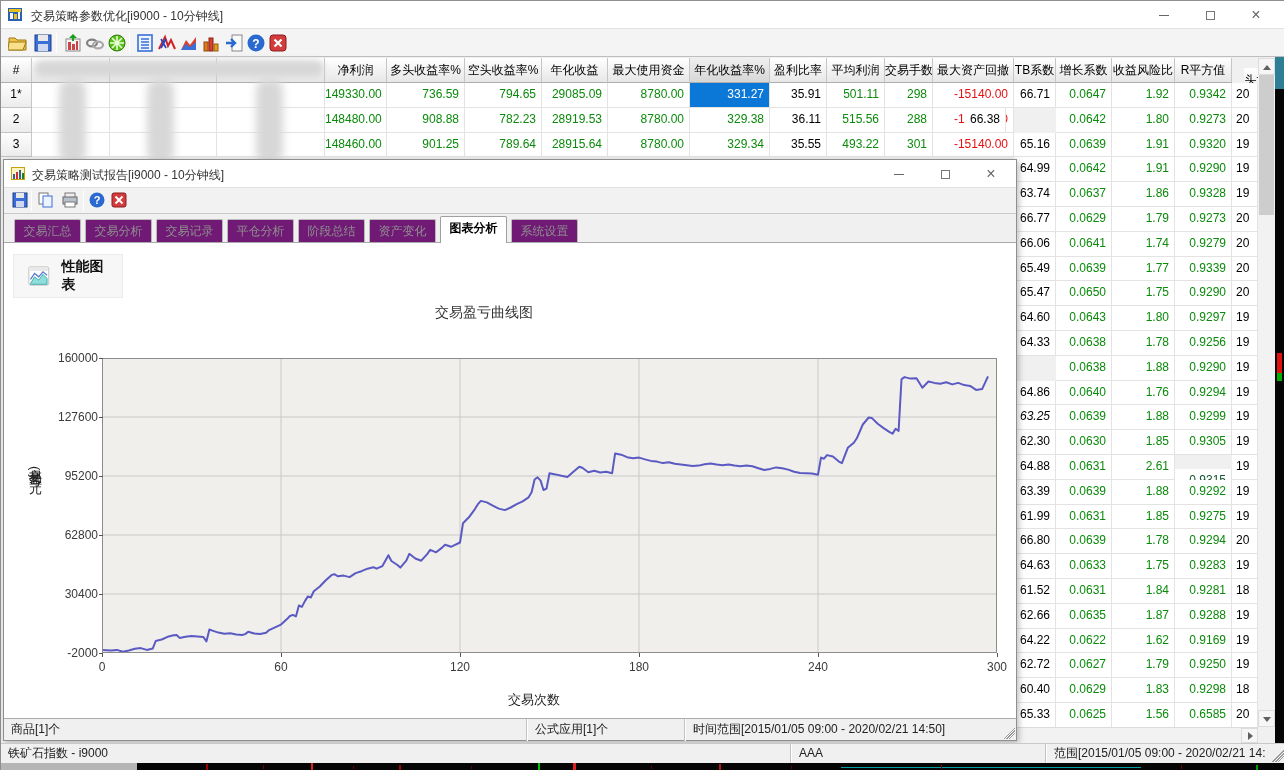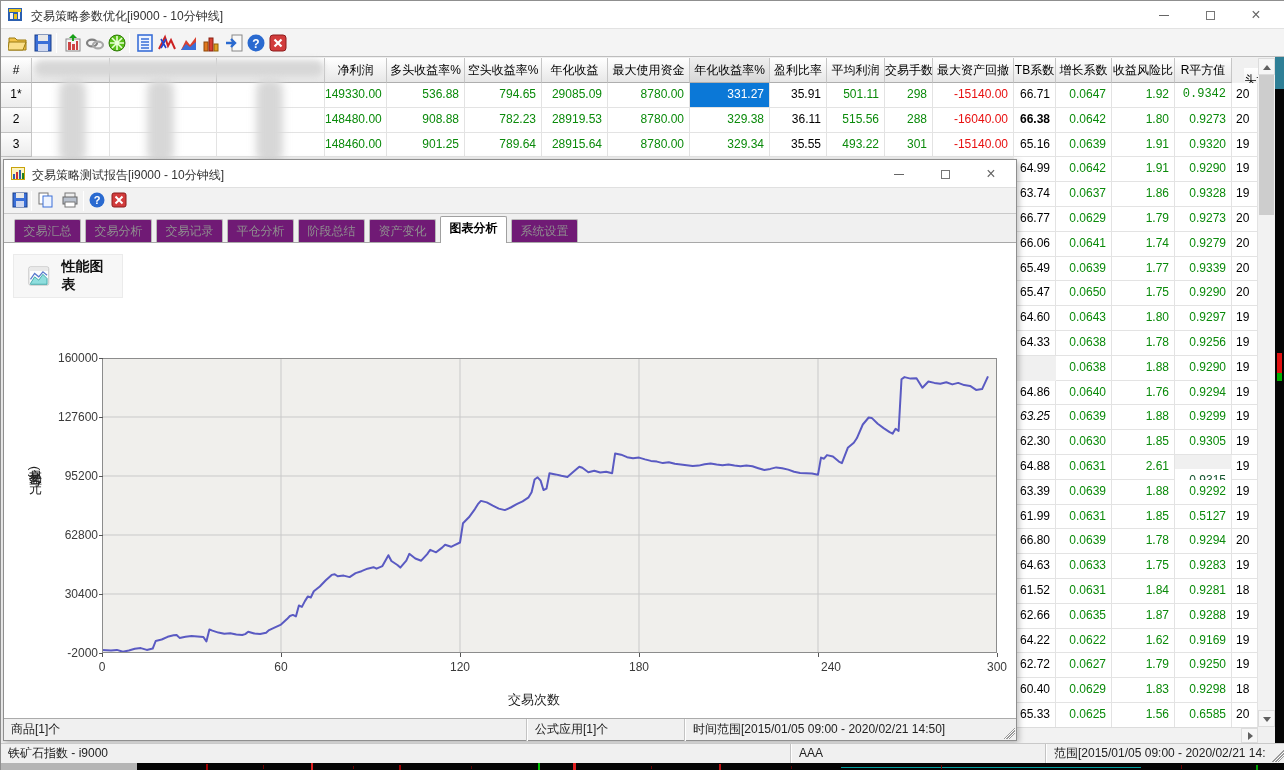--- a/index.html
+++ b/index.html
@@ -181,49 +181,49 @@
       <div class="hcell" style="left: 1013px; top: 1px; width: 42px;">TB系数</div>
       <div class="hcell" style="left: 1055px; top: 1px; width: 56px;">增长系数</div>
       <div class="hcell" style="left: 1111px; top: 1px; width: 63px;">收益风险比</div>
       <div class="hcell" style="left: 1174px; top: 1px; width: 57px;">R平方值</div>
       <div class="hcell" style="left: 1231px; top: 11px; width: 26px; margin-left: 12px;">头寸</div>
       <div class="dcell rowhead" style="left: 0px; top: 26px; width: 31px; height: 24.8px; line-height: 23.8px;">1*</div>
       <div class="dcell" style="left: 31px; top: 26px; width: 78px; height: 24.8px; line-height: 23.8px; color: rgb(0, 0, 0);"></div>
       <div class="dcell" style="left: 109px; top: 26px; width: 107px; height: 24.8px; line-height: 23.8px; color: rgb(0, 0, 0);"></div>
       <div class="dcell" style="left: 216px; top: 26px; width: 108px; height: 24.8px; line-height: 23.8px; color: rgb(0, 0, 0);"></div>
       <div class="dcell" style="left: 324px; top: 26px; width: 62px; height: 24.8px; line-height: 23.8px; color: rgb(10, 138, 10);">149330.00</div>
-      <div class="dcell" style="left: 386px; top: 26px; width: 78px; height: 24.8px; line-height: 23.8px; color: rgb(10, 138, 10);">536.88</div>
+      <div class="dcell" style="left: 386px; top: 26px; width: 78px; height: 24.8px; line-height: 23.8px; color: rgb(10, 138, 10);">736.59</div>
       <div class="dcell" style="left: 464px; top: 26px; width: 77px; height: 24.8px; line-height: 23.8px; color: rgb(10, 138, 10);">794.65</div>
       <div class="dcell" style="left: 541px; top: 26px; width: 66px; height: 24.8px; line-height: 23.8px; color: rgb(10, 138, 10);">29085.09</div>
       <div class="dcell" style="left: 607px; top: 26px; width: 82px; height: 24.8px; line-height: 23.8px; color: rgb(10, 138, 10);">8780.00</div>
       <div class="dcell selcell" style="left: 689px; top: 26px; width: 80px; height: 24.8px; line-height: 23.8px; color: rgb(10, 138, 10);">331.27</div>
       <div class="dcell" style="left: 769px; top: 26px; width: 57px; height: 24.8px; line-height: 23.8px; color: rgb(0, 0, 0);">35.91</div>
       <div class="dcell" style="left: 826px; top: 26px; width: 58px; height: 24.8px; line-height: 23.8px; color: rgb(10, 138, 10);">501.11</div>
       <div class="dcell" style="left: 884px; top: 26px; width: 48px; height: 24.8px; line-height: 23.8px; color: rgb(10, 138, 10);">298</div>
       <div class="dcell" style="left: 932px; top: 26px; width: 81px; height: 24.8px; line-height: 23.8px; color: rgb(232, 16, 16);">-15140.00</div>
       <div class="dcell" style="left: 1013px; top: 26px; width: 42px; height: 24.8px; line-height: 23.8px; color: rgb(0, 0, 0);">66.71</div>
       <div class="dcell" style="left: 1055px; top: 26px; width: 56px; height: 24.8px; line-height: 23.8px; color: rgb(10, 138, 10);">0.0647</div>
       <div class="dcell" style="left: 1111px; top: 26px; width: 63px; height: 24.8px; line-height: 23.8px; color: rgb(10, 138, 10);">1.92</div>
-      <div class="dcell" style="left: 1174px; top: 26px; width: 57px; height: 24.8px; line-height: 23.8px; color: rgb(10, 138, 10); font-family: Liberation Mono, monospace;">0.9342</div>
+      <div class="dcell" style="left: 1174px; top: 26px; width: 57px; height: 24.8px; line-height: 23.8px; color: rgb(10, 138, 10);">0.9342</div>
       <div class="dcell" style="left: 1231px; top: 26px; width: 26px; height: 24.8px; line-height: 23.8px; color: rgb(0, 0, 0); text-align: left; padding-left: 4px;">20</div>
       <div class="dcell rowhead" style="left: 0px; top: 50.8px; width: 31px; height: 24.8px; line-height: 23.8px;">2</div>
       <div class="dcell" style="left: 31px; top: 50.8px; width: 78px; height: 24.8px; line-height: 23.8px; color: rgb(0, 0, 0);"></div>
       <div class="dcell" style="left: 109px; top: 50.8px; width: 107px; height: 24.8px; line-height: 23.8px; color: rgb(0, 0, 0);"></div>
       <div class="dcell" style="left: 216px; top: 50.8px; width: 108px; height: 24.8px; line-height: 23.8px; color: rgb(0, 0, 0);"></div>
       <div class="dcell" style="left: 324px; top: 50.8px; width: 62px; height: 24.8px; line-height: 23.8px; color: rgb(10, 138, 10);">148480.00</div>
       <div class="dcell" style="left: 386px; top: 50.8px; width: 78px; height: 24.8px; line-height: 23.8px; color: rgb(10, 138, 10);">908.88</div>
       <div class="dcell" style="left: 464px; top: 50.8px; width: 77px; height: 24.8px; line-height: 23.8px; color: rgb(10, 138, 10);">782.23</div>
       <div class="dcell" style="left: 541px; top: 50.8px; width: 66px; height: 24.8px; line-height: 23.8px; color: rgb(10, 138, 10);">28919.53</div>
       <div class="dcell" style="left: 607px; top: 50.8px; width: 82px; height: 24.8px; line-height: 23.8px; color: rgb(10, 138, 10);">8780.00</div>
       <div class="dcell" style="left: 689px; top: 50.8px; width: 80px; height: 24.8px; line-height: 23.8px; color: rgb(10, 138, 10);">329.38</div>
       <div class="dcell" style="left: 769px; top: 50.8px; width: 57px; height: 24.8px; line-height: 23.8px; color: rgb(0, 0, 0);">36.11</div>
       <div class="dcell" style="left: 826px; top: 50.8px; width: 58px; height: 24.8px; line-height: 23.8px; color: rgb(10, 138, 10);">515.56</div>
       <div class="dcell" style="left: 884px; top: 50.8px; width: 48px; height: 24.8px; line-height: 23.8px; color: rgb(10, 138, 10);">288</div>
       <div class="dcell" style="left: 932px; top: 50.8px; width: 81px; height: 24.8px; line-height: 23.8px; color: rgb(232, 16, 16);">-16040.00</div>
-      <div class="dcell" style="left: 1013px; top: 50.8px; width: 42px; height: 24.8px; line-height: 23.8px; color: rgb(0, 0, 0); font-weight: bold;">66.38</div>
+      <div class="dcell" style="left: 963px; top: 50.8px; width: 42px; height: 24.8px; line-height: 23.8px; color: rgb(0, 0, 0);">66.38</div>
       <div class="dcell" style="left: 1055px; top: 50.8px; width: 56px; height: 24.8px; line-height: 23.8px; color: rgb(10, 138, 10);">0.0642</div>
       <div class="dcell" style="left: 1111px; top: 50.8px; width: 63px; height: 24.8px; line-height: 23.8px; color: rgb(10, 138, 10);">1.80</div>
       <div class="dcell" style="left: 1174px; top: 50.8px; width: 57px; height: 24.8px; line-height: 23.8px; color: rgb(10, 138, 10);">0.9273</div>
       <div class="dcell" style="left: 1231px; top: 50.8px; width: 26px; height: 24.8px; line-height: 23.8px; color: rgb(0, 0, 0); text-align: left; padding-left: 4px;">20</div>
       <div class="dcell rowhead" style="left: 0px; top: 75.6px; width: 31px; height: 24.8px; line-height: 23.8px;">3</div>
       <div class="dcell" style="left: 31px; top: 75.6px; width: 78px; height: 24.8px; line-height: 23.8px; color: rgb(0, 0, 0);"></div>
       <div class="dcell" style="left: 109px; top: 75.6px; width: 107px; height: 24.8px; line-height: 23.8px; color: rgb(0, 0, 0);"></div>
       <div class="dcell" style="left: 216px; top: 75.6px; width: 108px; height: 24.8px; line-height: 23.8px; color: rgb(0, 0, 0);"></div>
       <div class="dcell" style="left: 324px; top: 75.6px; width: 62px; height: 24.8px; line-height: 23.8px; color: rgb(10, 138, 10);">148460.00</div>
       <div class="dcell" style="left: 386px; top: 75.6px; width: 78px; height: 24.8px; line-height: 23.8px; color: rgb(10, 138, 10);">901.25</div>
@@ -306,21 +306,21 @@
       <div class="dcell" style="left: 1174px; top: 412px; width: 57px; height: 24.8px; line-height: 23.8px; color: #14532d;">0.9315</div>
       <div class="dcell" style="left: 1231px; top: 398px; width: 26px; height: 24.8px; line-height: 23.8px; color: rgb(0, 0, 0); text-align: left; padding-left: 4px;">19</div>
       <div class="dcell" style="left: 1013px; top: 422.8px; width: 42px; height: 24.8px; line-height: 23.8px; color: rgb(0, 0, 0);">63.39</div>
       <div class="dcell" style="left: 1055px; top: 422.8px; width: 56px; height: 24.8px; line-height: 23.8px; color: rgb(10, 138, 10);">0.0639</div>
       <div class="dcell" style="left: 1111px; top: 422.8px; width: 63px; height: 24.8px; line-height: 23.8px; color: rgb(10, 138, 10);">1.88</div>
       <div class="dcell" style="left: 1174px; top: 422.8px; width: 57px; height: 24.8px; line-height: 23.8px; color: rgb(10, 138, 10);">0.9292</div>
       <div class="dcell" style="left: 1231px; top: 422.8px; width: 26px; height: 24.8px; line-height: 23.8px; color: rgb(0, 0, 0); text-align: left; padding-left: 4px;">19</div>
       <div class="dcell" style="left: 1013px; top: 447.6px; width: 42px; height: 24.8px; line-height: 23.8px; color: rgb(0, 0, 0);">61.99</div>
       <div class="dcell" style="left: 1055px; top: 447.6px; width: 56px; height: 24.8px; line-height: 23.8px; color: rgb(10, 138, 10);">0.0631</div>
       <div class="dcell" style="left: 1111px; top: 447.6px; width: 63px; height: 24.8px; line-height: 23.8px; color: rgb(10, 138, 10);">1.85</div>
-      <div class="dcell" style="left: 1174px; top: 447.6px; width: 57px; height: 24.8px; line-height: 23.8px; color: rgb(10, 138, 10);">0.5127</div>
+      <div class="dcell" style="left: 1174px; top: 447.6px; width: 57px; height: 24.8px; line-height: 23.8px; color: rgb(10, 138, 10);">0.9275</div>
       <div class="dcell" style="left: 1231px; top: 447.6px; width: 26px; height: 24.8px; line-height: 23.8px; color: rgb(0, 0, 0); text-align: left; padding-left: 4px;">19</div>
       <div class="dcell" style="left: 1013px; top: 472.4px; width: 42px; height: 24.8px; line-height: 23.8px; color: rgb(0, 0, 0);">66.80</div>
       <div class="dcell" style="left: 1055px; top: 472.4px; width: 56px; height: 24.8px; line-height: 23.8px; color: rgb(10, 138, 10);">0.0639</div>
       <div class="dcell" style="left: 1111px; top: 472.4px; width: 63px; height: 24.8px; line-height: 23.8px; color: rgb(10, 138, 10);">1.78</div>
       <div class="dcell" style="left: 1174px; top: 472.4px; width: 57px; height: 24.8px; line-height: 23.8px; color: rgb(10, 138, 10);">0.9294</div>
       <div class="dcell" style="left: 1231px; top: 472.4px; width: 26px; height: 24.8px; line-height: 23.8px; color: rgb(0, 0, 0); text-align: left; padding-left: 4px;">20</div>
       <div class="dcell" style="left: 1013px; top: 497.2px; width: 42px; height: 24.8px; line-height: 23.8px; color: rgb(0, 0, 0);">64.63</div>
       <div class="dcell" style="left: 1055px; top: 497.2px; width: 56px; height: 24.8px; line-height: 23.8px; color: rgb(10, 138, 10);">0.0633</div>
       <div class="dcell" style="left: 1111px; top: 497.2px; width: 63px; height: 24.8px; line-height: 23.8px; color: rgb(10, 138, 10);">1.75</div>
       <div class="dcell" style="left: 1174px; top: 497.2px; width: 57px; height: 24.8px; line-height: 23.8px; color: rgb(10, 138, 10);">0.9283</div>
@@ -438,20 +438,21 @@
       <div class="chartbtn" style="left:9px; width:110px">
         <svg width="26" height="26" viewBox="0 0 26 26">
           <rect x="1" y="2" width="24" height="22" rx="2" fill="#fdfdfd" stroke="#b8b8b8"></rect>
           <rect x="2" y="3" width="22" height="4" fill="#e9e9e9"></rect>
           <polygon points="3,22 8,14 13,18 18,11 23,16 23,23 3,23" fill="#8fdede" stroke="#2f9f9f" stroke-width="1"></polygon>
           <polyline points="3,17 8,10 13,14 18,8 23,12" fill="none" stroke="#5577cc" stroke-width="1.5"></polyline>
         </svg>
         <span class="lbl">性能图表</span>
       </div>
 
+      <div id="chart-title" style="left:330px">交易盈亏曲线图</div>
 
       <svg id="plot" style="position:absolute; left:98px; top:115px" width="895" height="295" viewBox="0 0 895 295">
           <rect x="0" y="0" width="895" height="295" fill="#f0efec"></rect>
           <line x1="0" y1="0" x2="0" y2="295" stroke="#c9c9c9" stroke-width="1"></line>
           <line x1="179" y1="0" x2="179" y2="295" stroke="#c9c9c9" stroke-width="1"></line>
           <line x1="358" y1="0" x2="358" y2="295" stroke="#c9c9c9" stroke-width="1"></line>
           <line x1="537" y1="0" x2="537" y2="295" stroke="#c9c9c9" stroke-width="1"></line>
           <line x1="716" y1="0" x2="716" y2="295" stroke="#c9c9c9" stroke-width="1"></line>
           <line x1="895" y1="0" x2="895" y2="295" stroke="#c9c9c9" stroke-width="1"></line>
           <line x1="0" y1="295" x2="895" y2="295" stroke="#c9c9c9" stroke-width="1"></line>
@@ -479,21 +480,21 @@
         </div>
       <div id="xlabels">
           <div class="ticklbl" style="left: 83px; top: 417px; width: 30px; text-align: center;">0</div>
           <div style="position: absolute; left: 98px; top: 410px; width: 1px; height: 4px; background: rgb(85, 85, 85);"></div>
           <div class="ticklbl" style="left: 262px; top: 417px; width: 30px; text-align: center;">60</div>
           <div style="position: absolute; left: 277px; top: 410px; width: 1px; height: 4px; background: rgb(85, 85, 85);"></div>
           <div class="ticklbl" style="left: 441px; top: 417px; width: 30px; text-align: center;">120</div>
           <div style="position: absolute; left: 456px; top: 410px; width: 1px; height: 4px; background: rgb(85, 85, 85);"></div>
           <div class="ticklbl" style="left: 620px; top: 417px; width: 30px; text-align: center;">180</div>
           <div style="position: absolute; left: 635px; top: 410px; width: 1px; height: 4px; background: rgb(85, 85, 85);"></div>
-          <div class="ticklbl" style="left: 799px; top: 417px; width: 30px; text-align: center; margin-left: 13px;">240</div>
+          <div class="ticklbl" style="left: 799px; top: 417px; width: 30px; text-align: center;">240</div>
           <div style="position: absolute; left: 814px; top: 410px; width: 1px; height: 4px; background: rgb(85, 85, 85);"></div>
           <div class="ticklbl" style="left: 978px; top: 417px; width: 30px; text-align: center;">300</div>
           <div style="position: absolute; left: 993px; top: 410px; width: 1px; height: 4px; background: rgb(85, 85, 85);"></div>
         </div>
       <div id="xaxis-title" style="left:430px; top:448px; width:200px; text-align:center">交易次数</div>
       <div id="yaxis-title" style="left:22px; top:215px">交易盈亏(元)</div>
     </div>
 
     <div id="rstatus">
       <div class="spanel" style="left:0; width:523px">商品[1]个</div>

